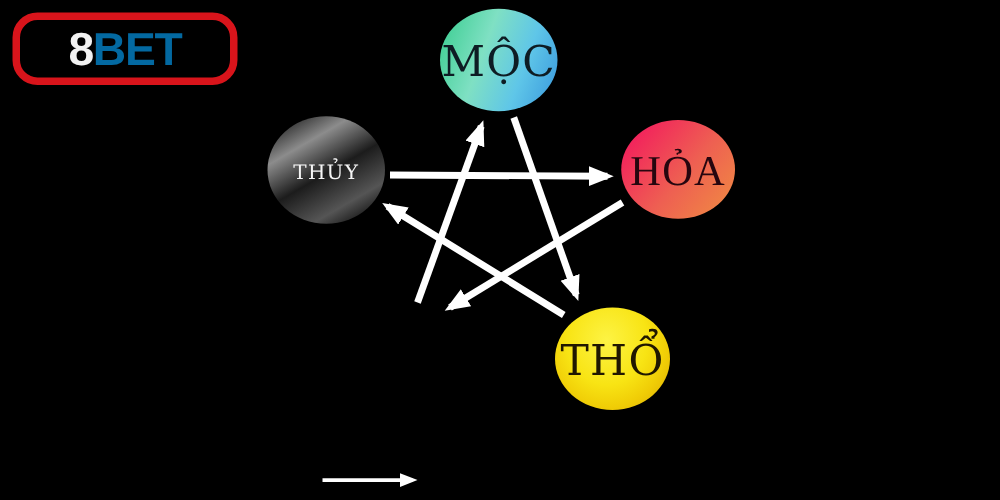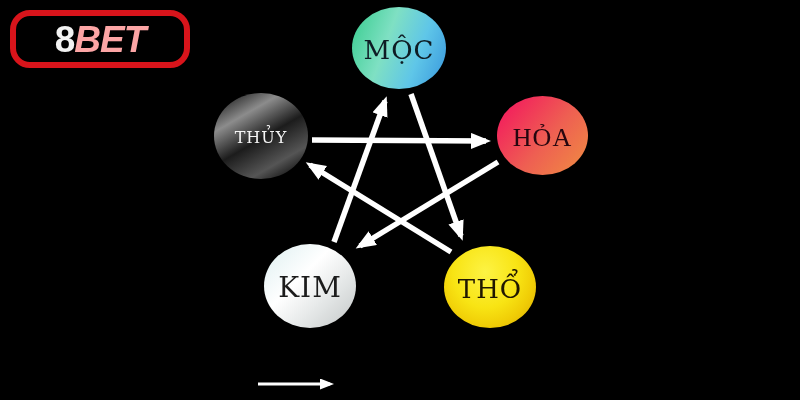--- a/index.html
+++ b/index.html
@@ -42,39 +42,39 @@
     width: 800px; height: 400px;
   }
   
   .node {
     position: absolute;
     border-radius: 50%;
     display: flex;
     align-items: center;
     justify-content: center;
     text-align: center;
-    font-size: 26px;
+    font-size: 34px;
     letter-spacing: 1px;
     line-height: 1;
   }
   .node span { padding-top: 4px; }
   .node-wood  { left: 352px; top:   7px; width: 94px; height: 82px; }
   .node-water { left: 214px; top:  93px; width: 94px; height: 86px; font-size: 16px; }
   .node-fire  { left: 497px; top:  96px; width: 91px; height: 79px; font-family: Liberation Serif, serif; }
   .node-metal { left: 264px; top: 244px; width: 92px; height: 84px; font-size: 28px; }
   .node-earth { left: 444px; top: 246px; width: 92px; height: 82px; }
 </style>
 </head>
 <body>
 
 <div class="stage">
 
   <div class="logo" style="border-color: rgb(216, 20, 27);">
     <span class="num" style="color: rgb(242, 242, 242);">8</span>
-      <span class="word" style="color: #fca5a5; font-style: italic;">BET</span>
+      <span class="word" style="color: #0369a1;">BET</span>
   </div>
 
   <svg id="arrow-layer" viewBox="0 0 800 400" xmlns="http://www.w3.org/2000/svg">
     <defs>
       <marker id="ah" markerUnits="userSpaceOnUse" markerWidth="22" markerHeight="18" refX="15" refY="8" orient="auto">
         <path d="M0,0 L20,8 L0,16 Z" fill="#ffffff"></path>
       </marker>
       <marker id="ah-small" markerUnits="userSpaceOnUse" markerWidth="16" markerHeight="12" refX="10" refY="5.5" orient="auto">
         <path d="M0,0 L14,5.5 L0,11 Z" fill="#ffffff"></path>
       </marker>
@@ -89,20 +89,17 @@
 
   <div class="node node-wood" style="background: linear-gradient(110deg, rgb(54, 204, 141) 0%, rgb(127, 224, 195) 38%, rgb(95, 198, 232) 68%, rgb(55, 150, 221) 100%); color: rgb(14, 28, 36);">
     <span>MỘC</span>
   </div>
   <div class="node node-water" style="background: linear-gradient(150deg, rgb(0, 0, 0) 0%, rgb(140, 140, 140) 28%, rgb(28, 28, 28) 52%, rgb(85, 85, 85) 76%, rgb(0, 0, 0) 96%); color: rgb(245, 245, 245);">
     <span>THỦY</span>
   </div>
   <div class="node node-fire" style="background: linear-gradient(130deg, rgb(242, 33, 92) 12%, rgb(238, 95, 82) 55%, rgb(240, 137, 67) 95%); color: rgb(38, 6, 15);">
     <span>HỎA</span>
   </div>
-  <div class="node node-metal" style="background: linear-gradient(135deg, rgb(221, 239, 240) 0%, rgb(255, 255, 255) 40%, rgb(230, 233, 233) 65%, rgb(194, 198, 198) 100%); color: rgb(28, 28, 28);">
-    <span>KIM</span>
-  </div>
   <div class="node node-earth" style="background: radial-gradient(at 45% 32%, rgb(253, 243, 68) 0%, rgb(248, 228, 20) 45%, rgb(240, 205, 6) 68%, rgb(215, 165, 0) 100%); color: rgb(32, 23, 0); text-align: right;">
     <span>THỔ</span>
   </div>
 
 </div>
 
 </body></html>

